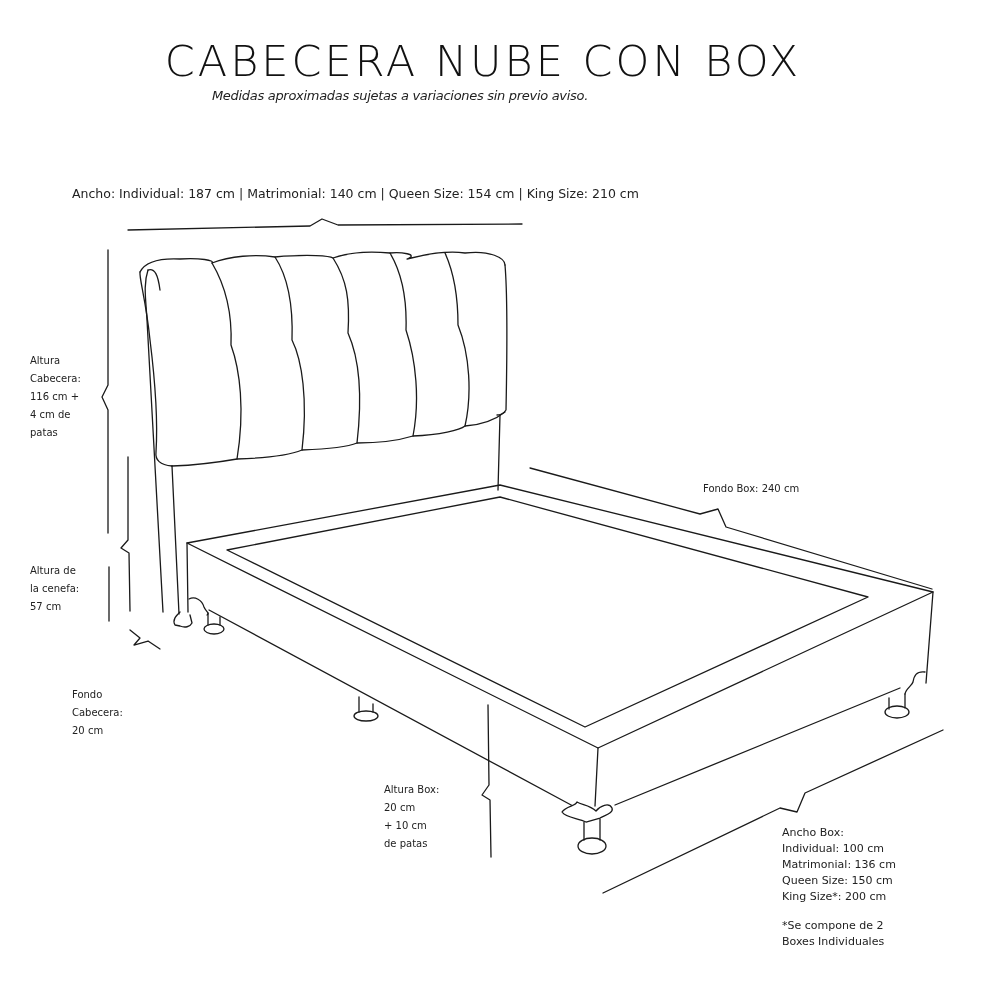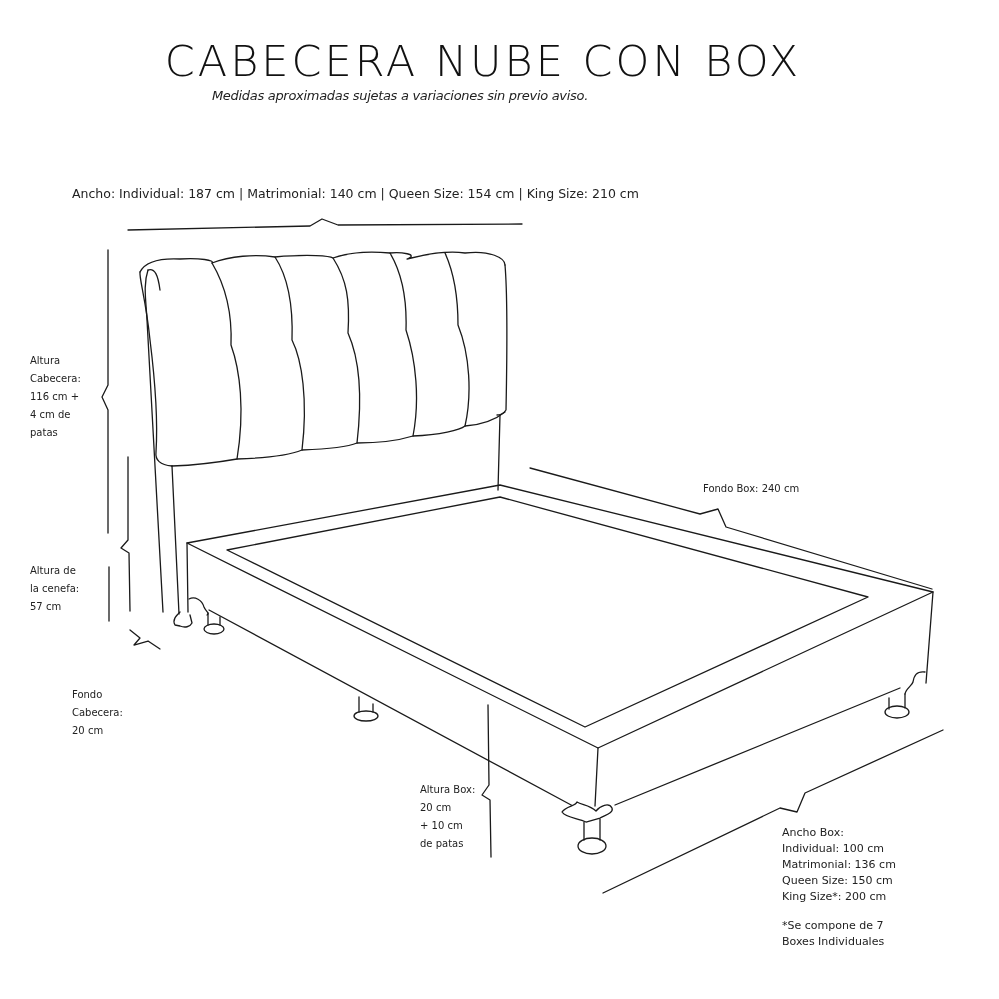--- a/index.html
+++ b/index.html
@@ -94,23 +94,23 @@
 116 cm +
 4 cm de
 patas</div>
 <div class="label" style="left:30px; top:530px;margin-top:32px;">Altura de
 la cenefa:
 57 cm</div>
 <div class="label" style="left:72px; top:686px;">Fondo
 Cabecera:
 20 cm</div>
 <div class="label" style="left:703px; top:480px;">Fondo Box: 240 cm</div>
-<div class="label" style="left:420px; top:781px;">Altura Box:
+<div class="label" style="left:384px; top:781px;">Altura Box:
 20 cm
 + 10 cm
 de patas</div>
 <div class="label small" style="left:782px; top:825px;">Ancho Box:
 Individual: 100 cm
 Matrimonial: 136 cm
 Queen Size: 150 cm
 King Size*: 200 cm</div>
-<div class="label small" style="left:782px; top:918px;">*Se compone de 7
+<div class="label small" style="left:782px; top:918px;">*Se compone de 2
 Boxes Individuales</div>
 
 </body></html>

